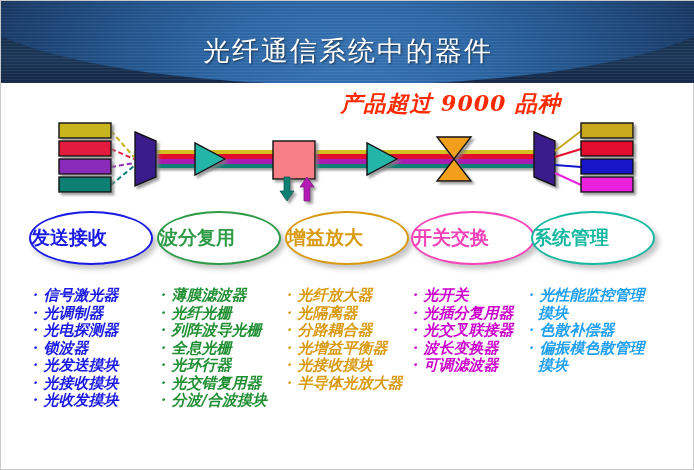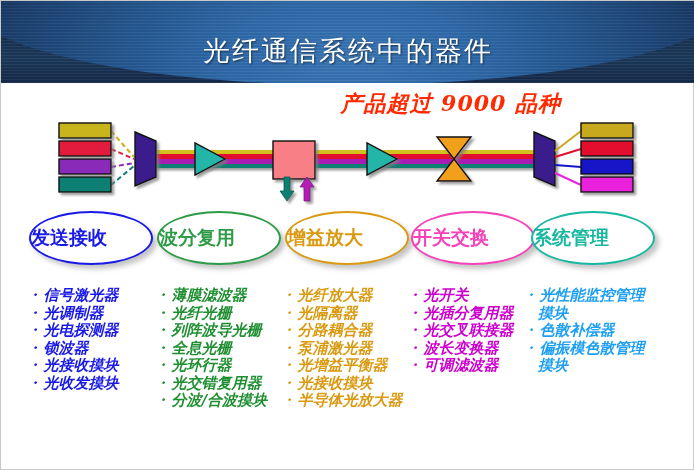--- a/index.html
+++ b/index.html
@@ -194,41 +194,41 @@
     </div>
   </div>
 
   <div class="cols">
     <div class="col c1">
       <ul style="color: rgb(26, 26, 230);">
           <li>信号激光器</li>
           <li>光调制器</li>
           <li>光电探测器</li>
           <li>锁波器</li>
+          <li>光发送摸块</li>
           <li>光接收摸块</li>
           <li>光收发摸块</li>
         </ul>
     </div>
     <div class="col c2">
       <ul style="color: rgb(31, 143, 50);">
           <li>薄膜滤波器</li>
           <li>光纤光栅</li>
           <li>列阵波导光栅</li>
           <li>全息光栅</li>
           <li>光环行器</li>
           <li>光交错复用器</li>
           <li>分波/合波摸块</li>
         </ul>
     </div>
     <div class="col c3">
       <ul style="color: rgb(217, 154, 17);">
           <li>光纤放大器</li>
           <li>光隔离器</li>
           <li>分路耦合器</li>
-          <li>泵浦激光器</li>
           <li>光增益平衡器</li>
           <li>光接收摸块</li>
           <li>半导体光放大器</li>
         </ul>
     </div>
     <div class="col c4">
       <ul style="color: rgb(204, 0, 204);">
           <li>光开关</li>
           <li>光插分复用器</li>
           <li>光交叉联接器</li>

